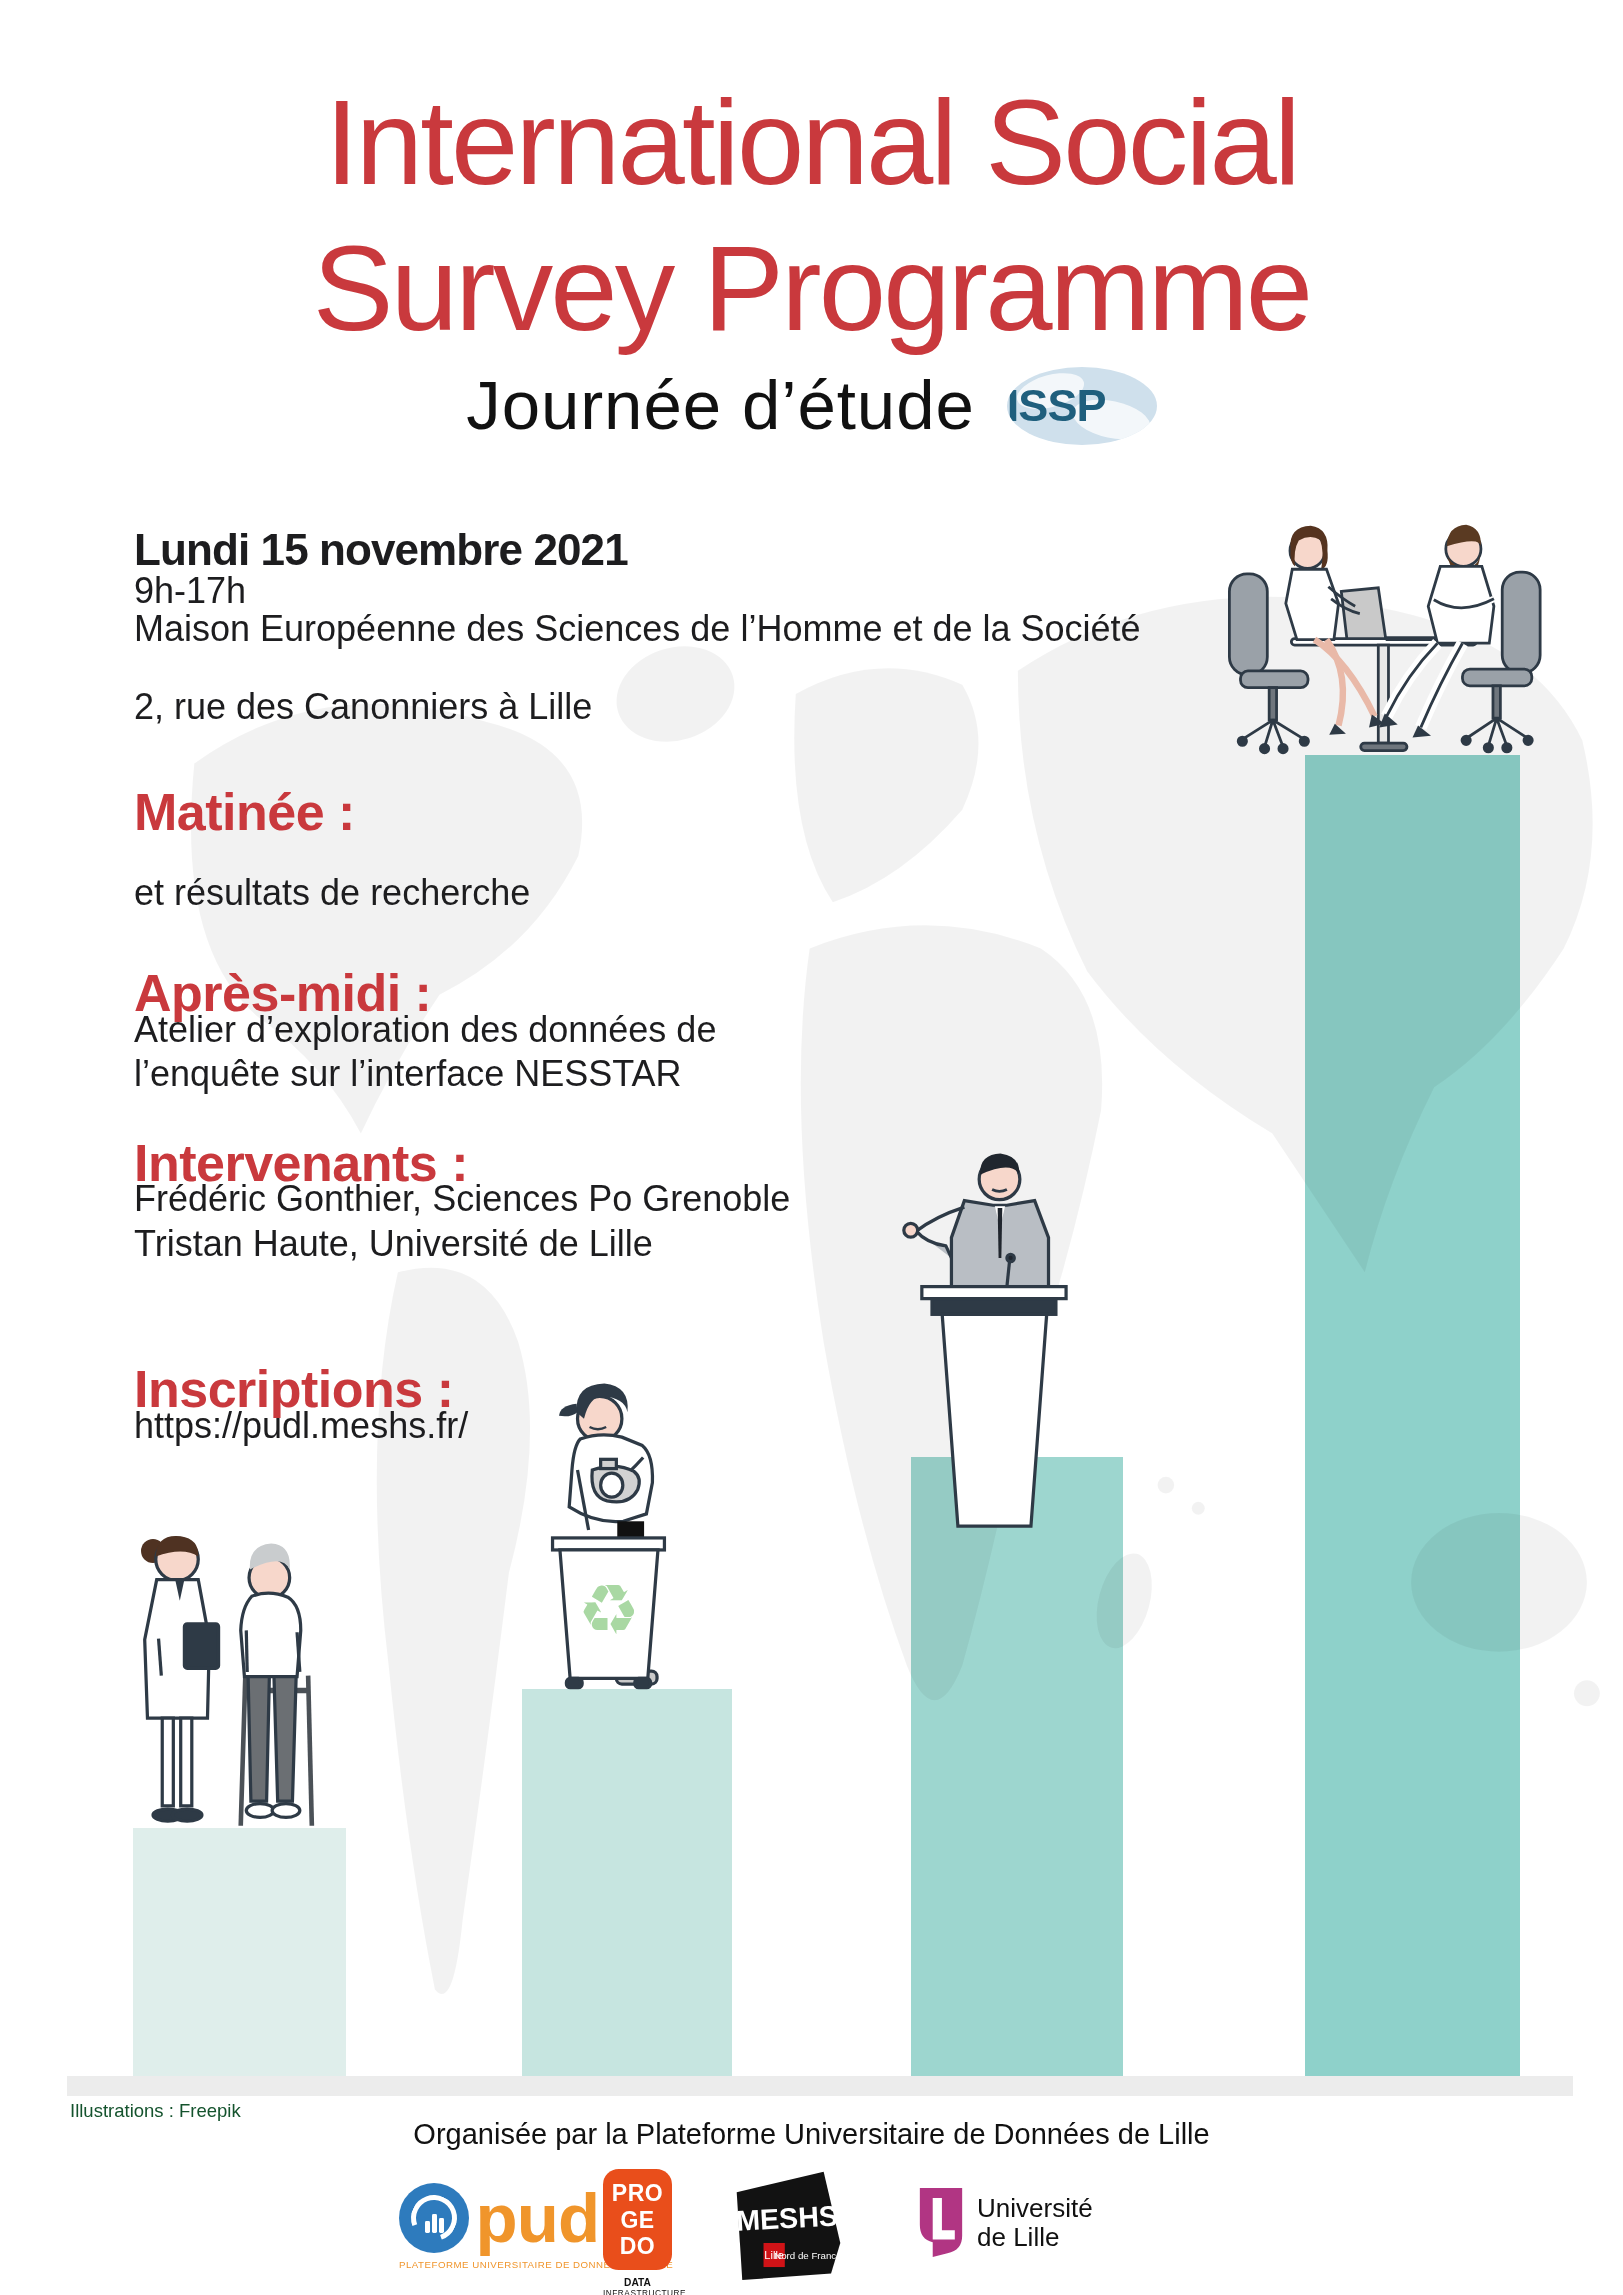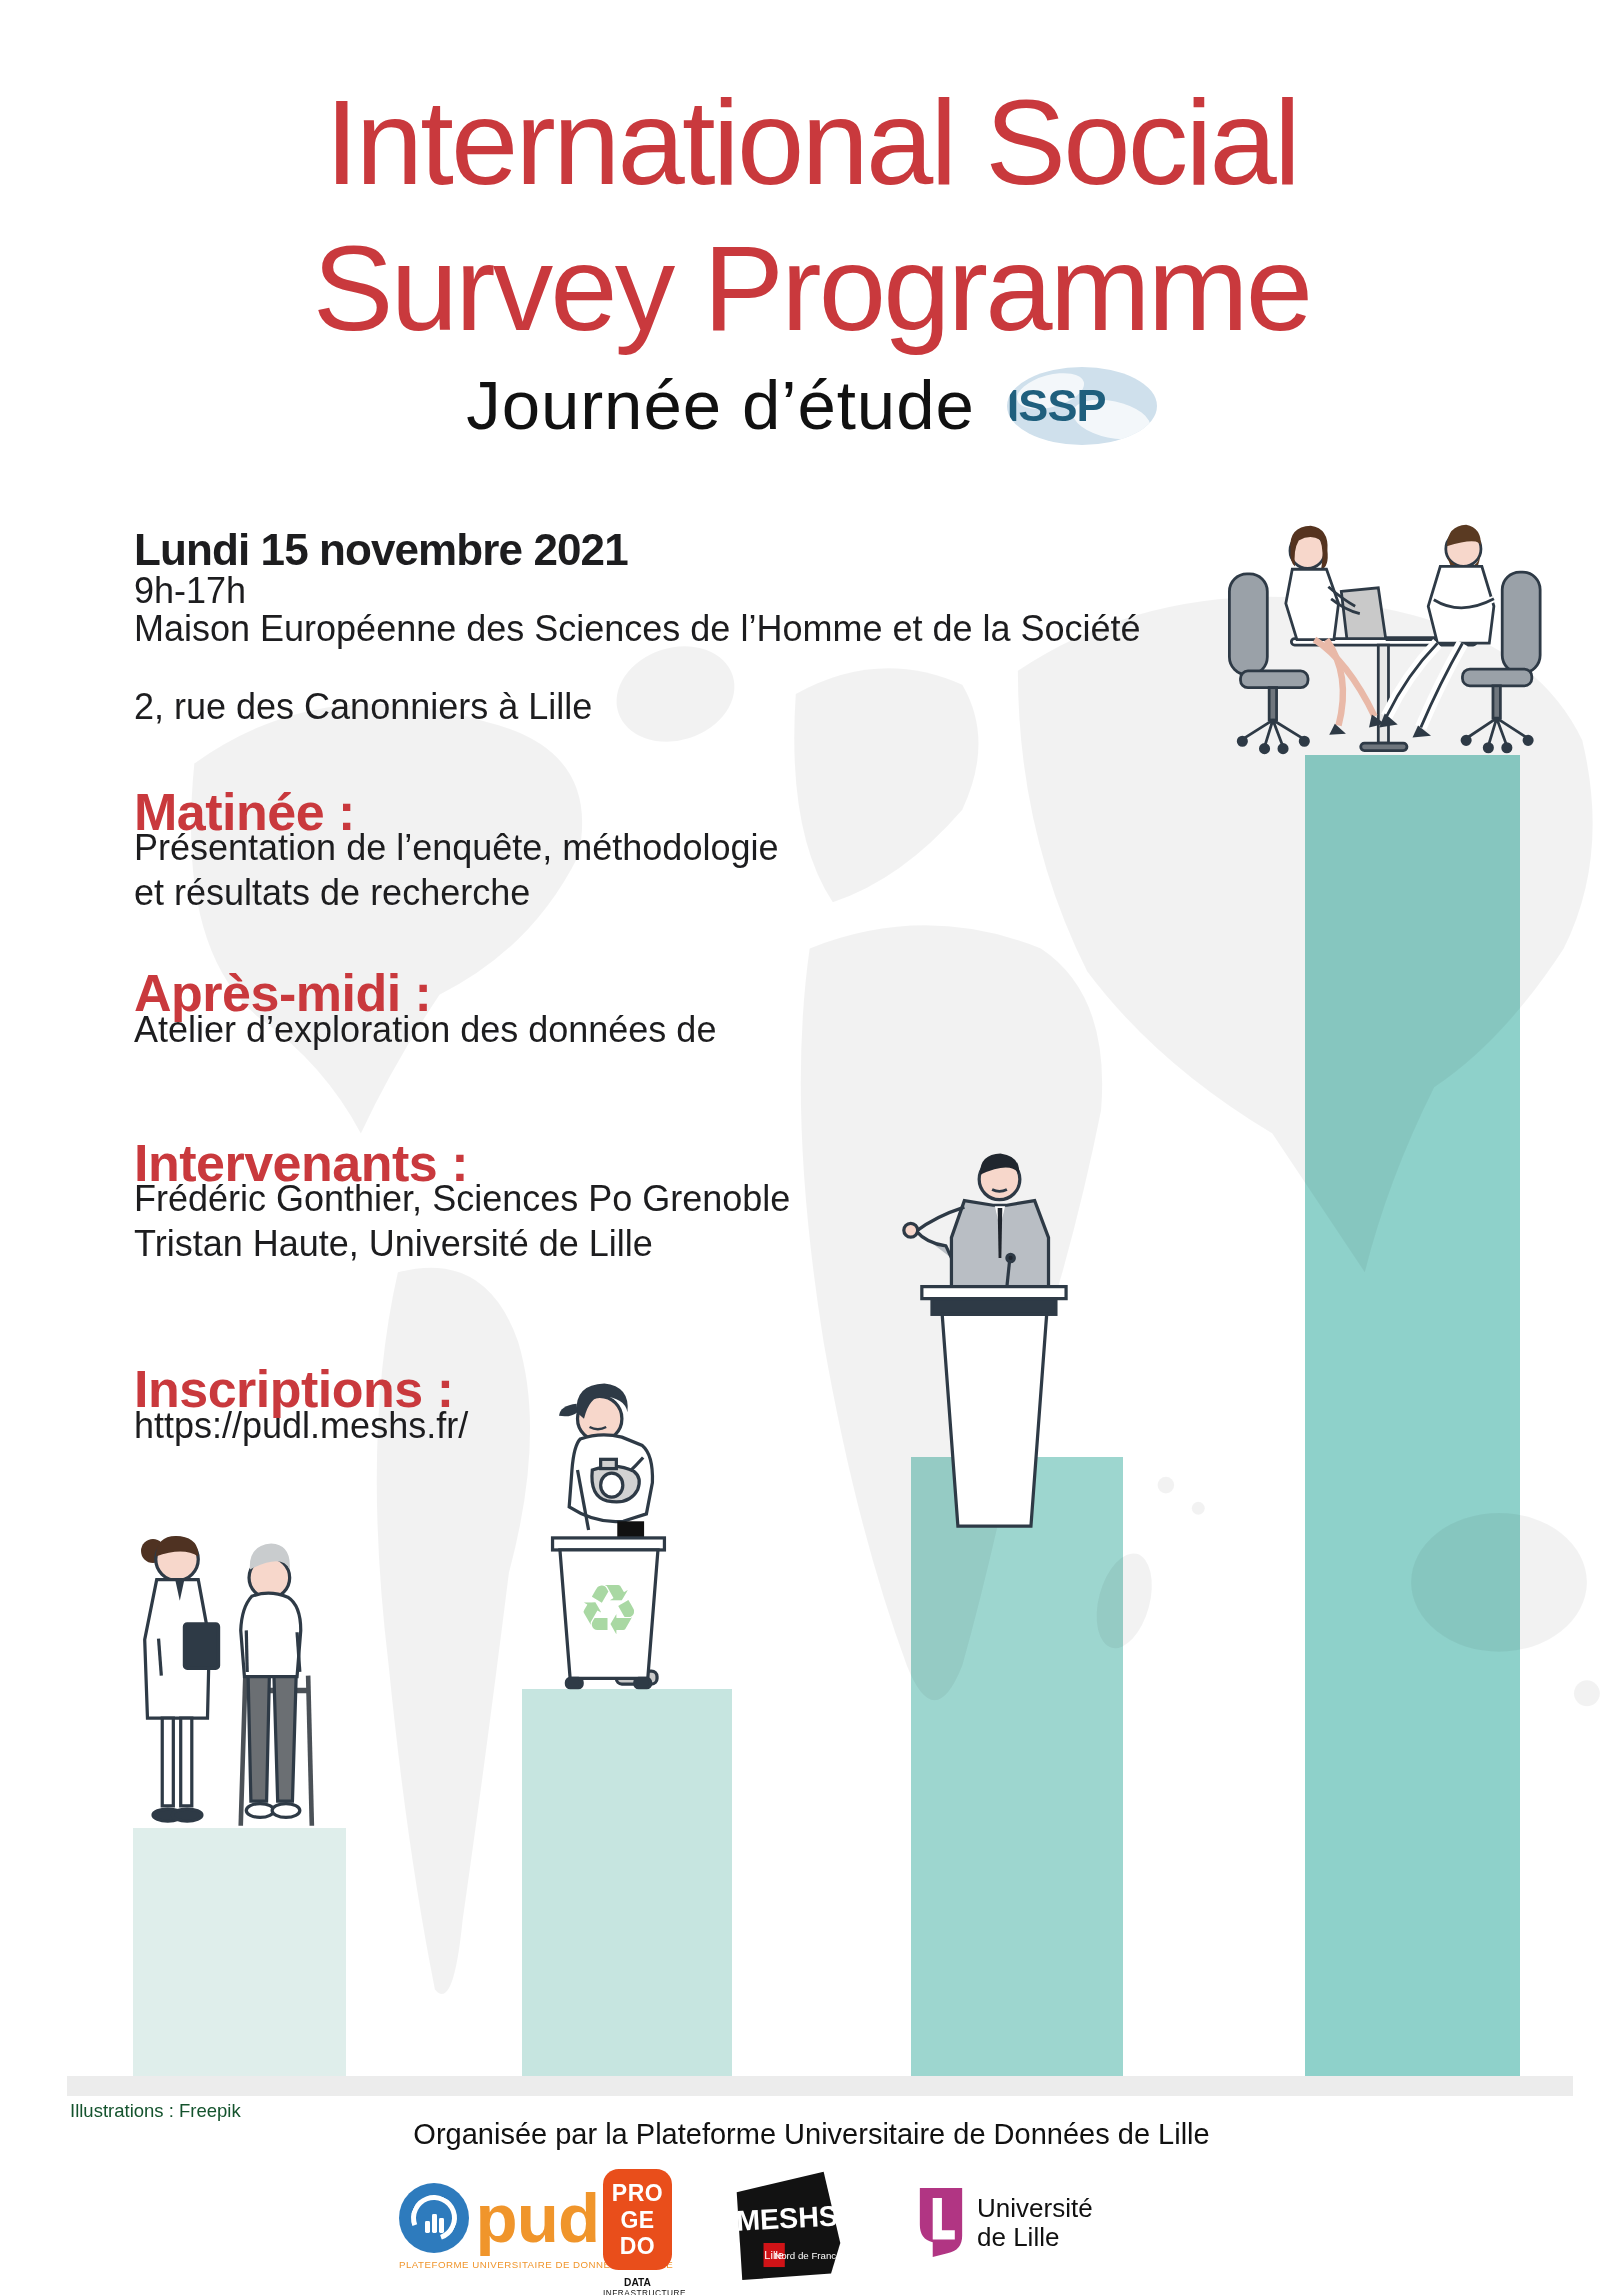--- a/index.html
+++ b/index.html
@@ -246,25 +246,25 @@
         <span class="issp-text">ISSP</span>
       </span>
     </div>
 
     <div class="t date" style="top:525px;">Lundi 15 novembre 2021</div>
     <div class="t body-line" style="top:570px;">9h-17h</div>
     <div class="t body-line" style="top:608px;">Maison Européenne des Sciences de l’Homme et de la Société</div>
     <div class="t body-line" style="top:686px;text-align:right;">2, rue des Canonniers à Lille</div>
 
     <div class="t sec-h" style="top:782px;">Matinée :</div>
-    <div class="t body-line" style="top:827px;">Présentation de l’enquête, méthodologie</div>
     <div class="t body-line" style="top:872px;">et résultats de recherche</div>
 
     <div class="t sec-h" style="top:963px;">Après-midi :</div>
     <div class="t body-line" style="top:1009px;">Atelier d’exploration des données de</div>
+    <div class="t body-line" style="top:1053px;">l’enquête sur l’interface NESSTAR</div>
 
     <div class="t sec-h" style="top:1133px;">Intervenants :</div>
     <div class="t body-line" style="top:1178px;">Frédéric Gonthier, Sciences Po Grenoble</div>
     <div class="t body-line" style="top:1223px;">Tristan Haute, Université de Lille</div>
 
     <div class="t sec-h" style="top:1359px;">Inscriptions :</div>
     <a class="t body-line url" style="top:1405px;" href="#">https://pudl.meshs.fr/</a>
 
     <div class="credit">Illustrations : Freepik</div>
     <div class="organizer">Organisée par la Plateforme Universitaire de Données de Lille</div>

